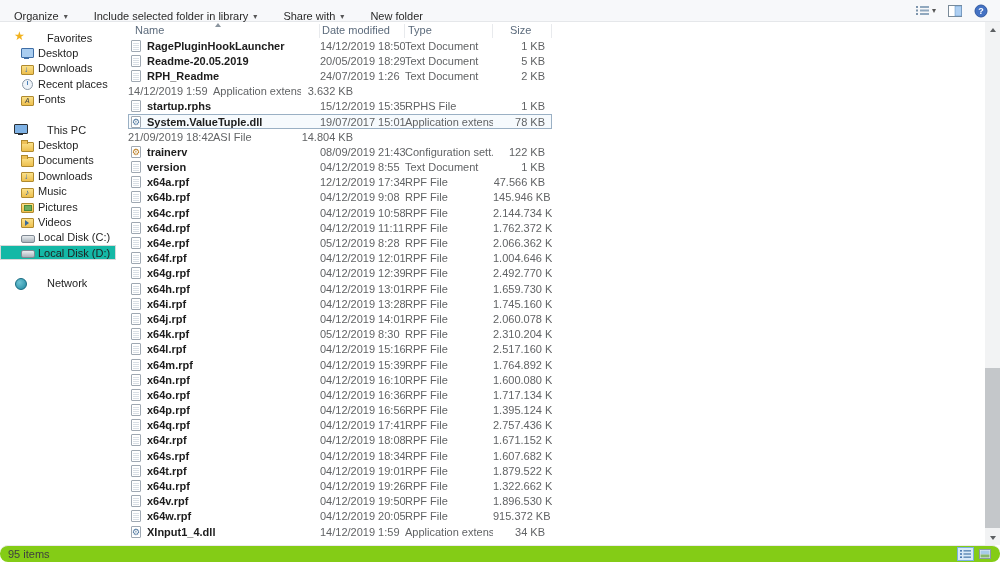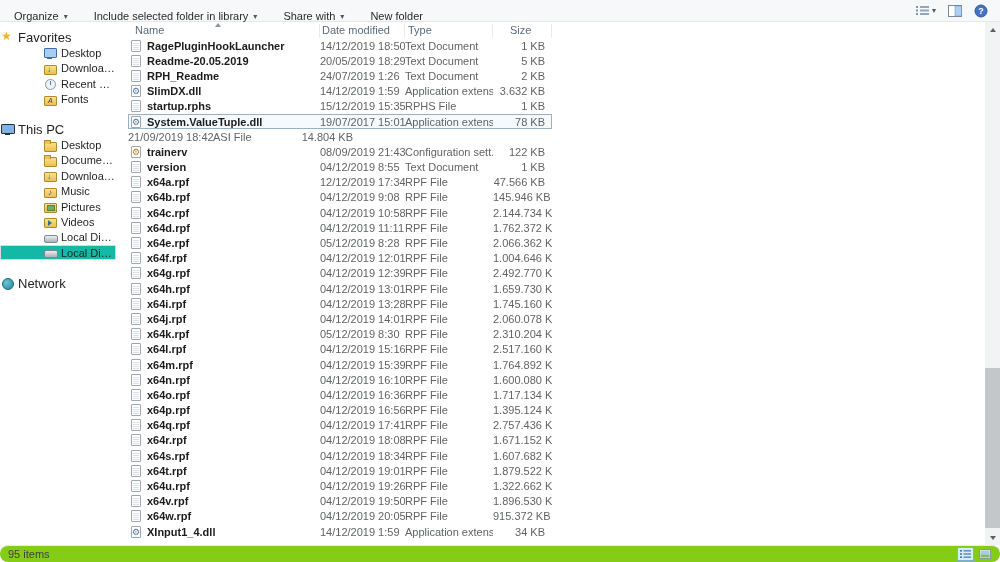--- a/index.html
+++ b/index.html
@@ -19,22 +19,22 @@
   .toolbar-left { display:flex; align-items:center; gap:26px; padding-left:14px; }
   .tb-item { background:none; border:none; font:inherit; color:#2a2a2a; cursor:default;
     display:flex; align-items:flex-end; gap:5px; height:22px; }
   .dd { font-size:8px; color:#555; line-height:10px; }
   .toolbar-right { display:flex; align-items:center; gap:12px; padding-right:12px; }
   .tb-icon-btn { background:none; border:none; display:flex; align-items:center; gap:3px; height:20px; cursor:default; }
 
   
   .sidebar { position:absolute; left:0; top:22px; width:125px; height:523px; background:#fff; padding-top:8px; overflow:hidden; }
   .sb-item { display:flex; align-items:center; height:15.4px; margin-right:9px; border:1px solid transparent; cursor:default; white-space:nowrap; }
-  .sb-item.level-0 { font-size:13px; }
-  .sb-item.level-1 { padding-left:43px;text-align:center; }
+  .sb-item.level-0 { padding-left:13px; font-size:11px;gap:16px; }
+  .sb-item.level-1 { padding-left:20px;text-align:center; }
   .sb-item.gap { margin-top:15px; }
   .sb-item.selected { background:#14b8a6; border-color:#d8d8d8; }
   .sb-label { overflow:hidden; text-overflow:ellipsis; }
   .sic { width:13px; height:13px; margin-right:4px; position:relative; flex:none; display:inline-block; }
 
   .ic-star::before { content:"★"; position:absolute; left:0; top:-1px; font-size:12px; line-height:13px; color:#f2b21d; }
   .ic-monitor::before { content:""; position:absolute; left:0; top:1px; width:11px; height:8px; background:#a9cdf0; border:1px solid #3f6ea6; border-radius:1px; }
   .ic-monitor::after { content:""; position:absolute; left:3px; bottom:1px; width:5px; height:2px; background:#3f6ea6; }
   .ic-pc::before { content:""; position:absolute; left:0; top:1px; width:12px; height:8px; background:#7fb2e5; border:1px solid #2b2f33; border-radius:1px; }
   .ic-pc::after { content:""; position:absolute; left:4px; bottom:1px; width:5px; height:2px; background:#2b2f33; }
@@ -243,24 +243,20 @@
         <div class="row">
           <span class="cell name">
             <i class="fic ic-page"></i>
             <span class="nm">RPH_Readme</span>
           </span>
           <span class="cell date">24/07/2019 1:26</span>
           <span class="cell type">Text Document</span>
           <span class="cell size">2 KB</span>
         </div>
         <div class="row">
-          <span class="cell name">
-            <i class="fic ic-dll"></i>
-            <span class="nm">SlimDX.dll</span>
-          </span>
           <span class="cell date">14/12/2019 1:59</span>
           <span class="cell type">Application extens...</span>
           <span class="cell size">3.632 KB</span>
         </div>
         <div class="row">
           <span class="cell name">
             <i class="fic ic-page"></i>
             <span class="nm">startup.rphs</span>
           </span>
           <span class="cell date">15/12/2019 15:35</span>

